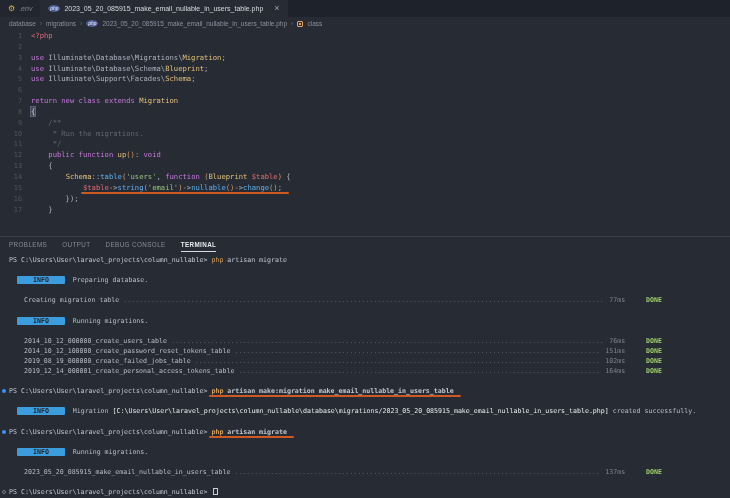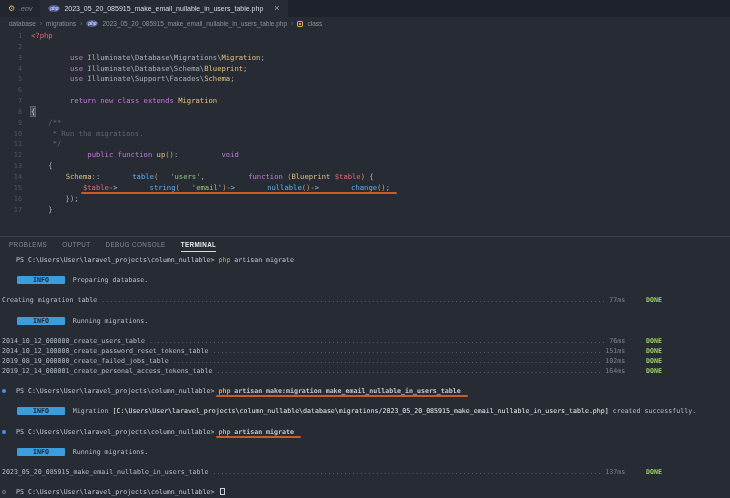--- a/index.html
+++ b/index.html
@@ -29,39 +29,39 @@
 
   
   .editor{height:206px;background:var(--bg);font:7.2px/10.85px "DejaVu Sans Mono",monospace;
     padding-top:1px;white-space:pre;overflow:hidden;}
   .cl{display:flex;height:10.85px;}
   .cl.cur{background:rgba(160,175,205,0.07);
     box-shadow:inset 0 1px 0 rgba(255,255,255,0.05), inset 0 -1px 0 rgba(255,255,255,0.05);margin-top:28px;}
   .ln{width:22px;text-align:right;color:#4d5565;flex:none;font-size:6.8px;}
   .cl.cur .ln{color:#8a93a5;}
   .ct{padding-left:9px;}
-  .tk-fg{color:var(--fg);} .tk-red{color:#e06c75;} .tk-purple{color:#c678dd;margin-left:39px;}
-  .tk-yellow{color:#e5c07b;} .tk-blue{color:#61afef;margin-left:32px;} .tk-green{color:#98c379;padding-left:12px;}
+  .tk-fg{color:var(--fg);} .tk-red{color:#e06c75;} .tk-purple{color:#c678dd;}
+  .tk-yellow{color:#e5c07b;} .tk-blue{color:#61afef;} .tk-green{color:#98c379;}
   .tk-comment{color:#5f6672;} .tk-gold{color:#d19a66;}
   .tk-brkt{color:#d7dae0;background:#3f4758;outline:1px solid #5a6375;}
   .annot{position:relative;}
   .annot::after,.annot-t::after{content:"";position:absolute;left:-2px;right:-7px;bottom:-2px;height:2px;
     background:var(--annot);border-radius:1px;}
 
   
   .panelbar{height:16px;border-top:1px solid #3a3f4a;background:var(--bg);display:flex;gap:15px;
     padding-left:9px;align-items:flex-end;font-size:6.3px;letter-spacing:0.4px;color:#868d99;}
   .ptab{padding-bottom:4px;cursor:default;}
   .ptab.active{color:#e6e9ed;border-bottom:1px solid #d7dae0;padding-bottom:3px;font-weight:bold;}
 
   
   .terminal{height:245px;background:var(--bg);font:6.6px/10.1px "DejaVu Sans Mono",monospace;
     color:#c2c8d2;padding-top:3px;overflow:hidden;white-space:pre;}
-  .tl{height:10.1px;position:relative;padding-left:16px;}
-  .tl.task{display:flex;width:662px;padding-left:2px;}
+  .tl{height:10.1px;position:relative;padding-left:9px;}
+  .tl.task{display:flex;width:662px;padding-left:24px;}
   .tname{color:#b8bfc9;flex:none;}
   .dots{flex:1 1 auto;overflow:hidden;color:#5c6370;margin:0 4px;}
   .time{color:#7d8590;flex:none;margin-right:21px;}
   .done{color:#9ece6a;font-weight:bold;flex:none;}
   .tl.indent{padding-left:17px;}
   .badge{background:#3b9ddd;color:#20242b;font-weight:bold;padding:0 16px;border-radius:1px;}
   .msg{color:#b8bfc9;}
   .bold-path{font-weight:normal;color:#e9ecf0;}
   .deco{position:absolute;left:2px;top:3px;width:4px;height:4px;border-radius:50%;}
   .deco.filled{background:#3794ff;}

